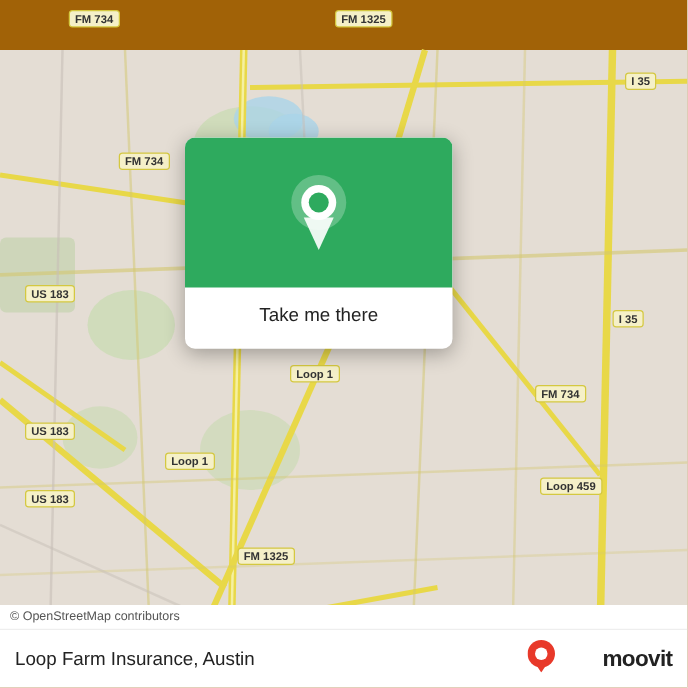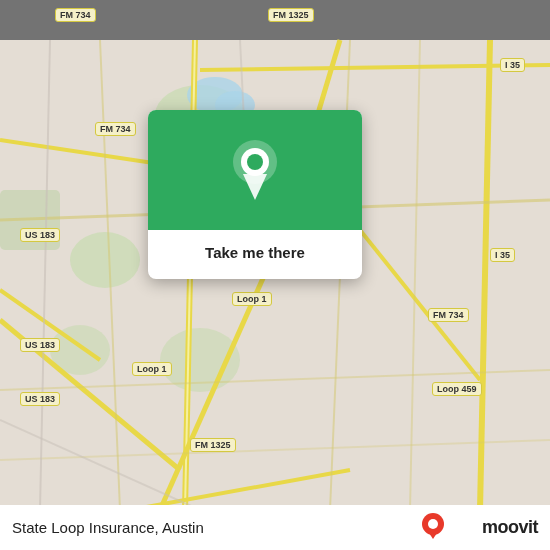--- a/index.html
+++ b/index.html
@@ -2,21 +2,21 @@
 <html><head>
   <meta charset="utf-8">
   <style>
     * { margin: 0; padding: 0; box-sizing: border-box; }
     body { width: 550px; height: 550px; overflow: hidden; font-family: Arial, sans-serif; }
 
     #map-container {
       position: relative;
       width: 550px;
       height: 550px;
-      background-color: #737373;
+      background-color: #a16207;
       overflow: hidden;
     }
 
     
     #map-bg {
       position: absolute;
       top: 0; left: 0;
       width: 100%; height: 100%;
     }
 
@@ -45,21 +45,21 @@
     #popup-button-area {
       padding: 10px 16px 14px;
       text-align: center;
     }
 
     #take-me-there-btn {
       background: white;
       border: none;
       font-size: 15px;
       color: #222;
-      font-weight: 700;
+      font-weight: 400;
       cursor: pointer;
       width: 100%;
       padding: 4px 0;
     }
 
     
     #bottom-bar {
       position: absolute;
       bottom: 0;
       left: 0;
@@ -194,22 +194,25 @@
         <polygon points="26,60 14,34 38,34" fill="white" opacity="0.9"></polygon>
       </svg>
     </div>
     <div id="popup-button-area">
       <button id="take-me-there-btn">Take me there</button>
     </div>
 
   </div>
 
   <div id="bottom-bar">
+    <div id="attribution-row">
+      <span>© OpenStreetMap contributors</span>
+    </div>
     <div id="location-row">
-      <span id="location-name">State Loop Insurance, Austin</span>
+      <span id="location-name">Loop Farm Insurance, Austin</span>
       <div id="moovit-logo">
         <span id="moovit-pin">
           <svg width="22" height="26" viewBox="0 0 22 26">
             <ellipse cx="11" cy="11" rx="11" ry="11" fill="#e8392a"></ellipse>
             <circle cx="11" cy="11" r="5" fill="white"></circle>
             <polygon points="11,26 5,17 17,17" fill="#e8392a"></polygon>
           </svg>
         </span>
         <span id="moovit-text">moovit</span>
       </div>

